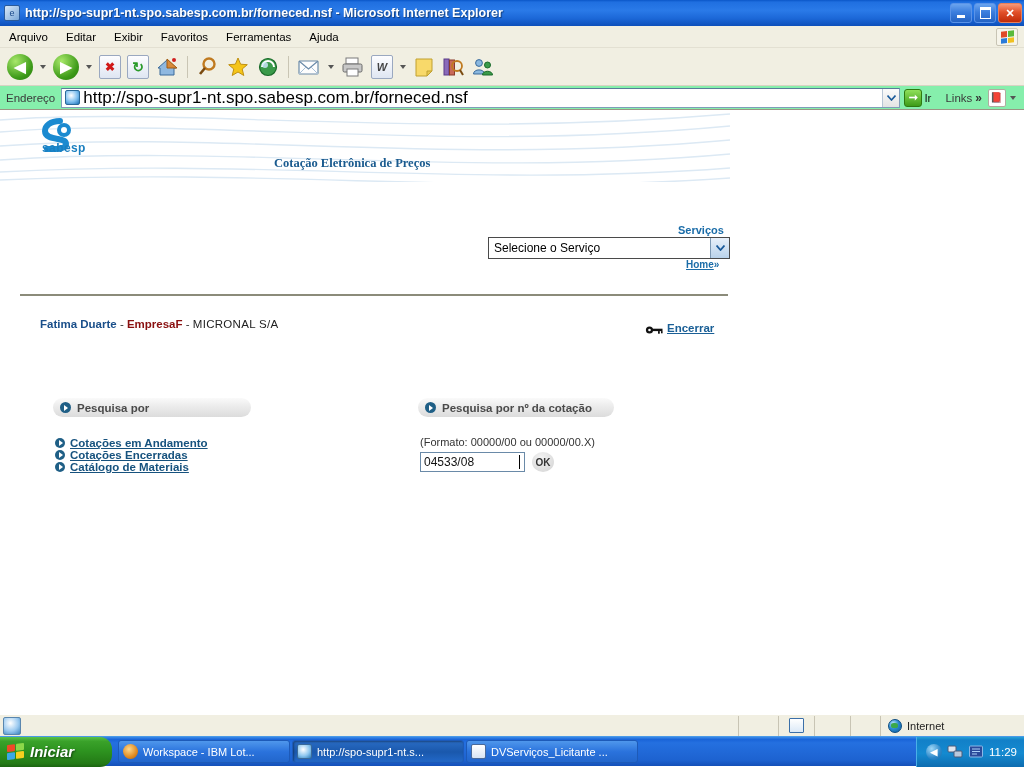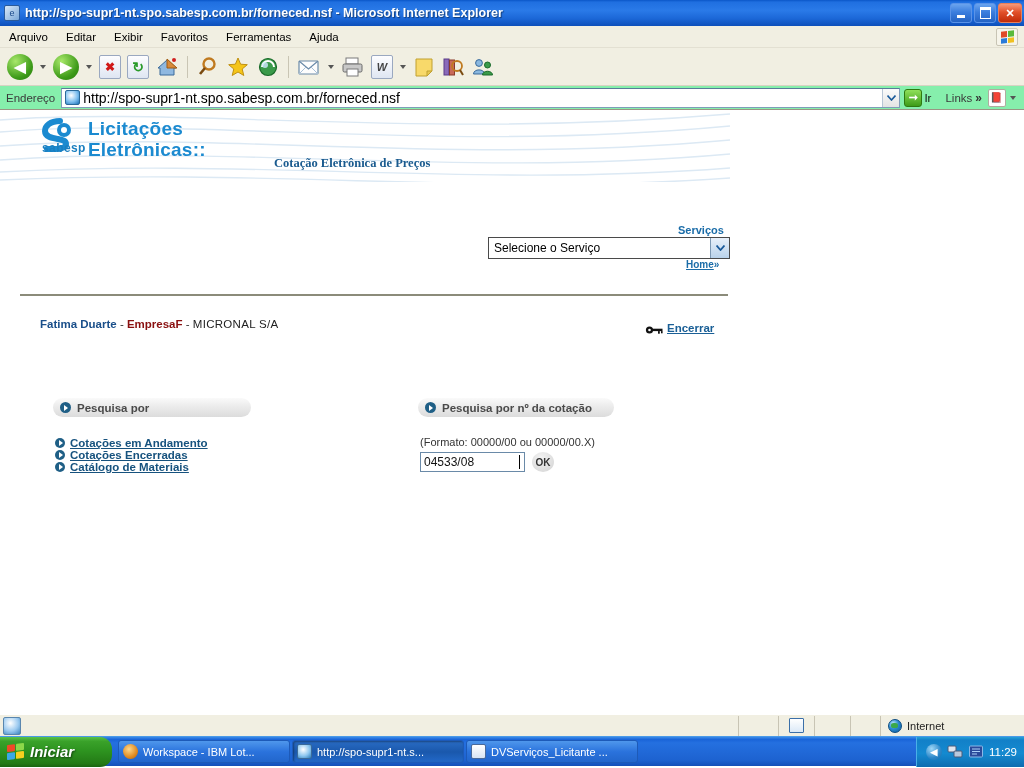--- a/index.html
+++ b/index.html
@@ -114,21 +114,21 @@
     border: 1px solid #7f9db9; border-top-color: #5a7a99;
     display: flex; align-items: center; min-width: 0;
   }
   .addr-favicon {
     width: 15px; height: 15px; margin: 0 3px; flex: none;
     border-radius: 2px;
     background: radial-gradient(circle at 40% 35%, #ffffff, #7fc0f0 55%, #1a6fb5);
     border: 1px solid #2a6a9a;
   }
   .addr-text {
-    font-size: 14px; color: #000; white-space: nowrap;
+    font-size: 17px; color: #000; white-space: nowrap;
     overflow: hidden; flex: 1;
   }
   .addr-dd {
     width: 17px; height: 18px; flex: none;
     background: linear-gradient(to bottom,#fbfbfb,#e4e4e4);
     border-left: 1px solid #b8c6d6;
     display: flex; align-items: center; justify-content: center;
   }
   .go-btn {
     display: flex; align-items: center; gap: 2px; padding: 0 6px 0 4px;
@@ -521,24 +521,20 @@
       </g>
     </svg>
     <div class="logo-block">
       <div class="logo-mark">
         <svg width="40" height="40" viewBox="0 0 40 40">
           <path d="M20 3 C10 3 5 8 5 13 C5 19 12 20 18 21 C23 22 26 23 26 26 C26 29 22 31 16 31 L7 31" fill="none" stroke="#1b8ad0" stroke-width="6" stroke-linecap="round"></path>
           <circle cx="24" cy="12" r="7" fill="#1b8ad0"></circle>
           <circle cx="24" cy="12" r="3" fill="#ffffff"></circle>
         </svg>
         <div class="logo-word">sabesp</div>
-      </div>
-      <div>
-        <div class="logo-title">Licitações</div>
-        <div class="logo-title">Eletrônicas::</div>
       </div>
     </div>
     <div class="banner-sub">Cotação Eletrônica de Preços</div>
   </div>
 
   <div class="servicos-lbl">Serviços</div>
   <div class="srv-select">
     <span>Selecione o Serviço</span>
     <div class="srv-arrow">
       <svg width="9" height="6" viewBox="0 0 9 6">

